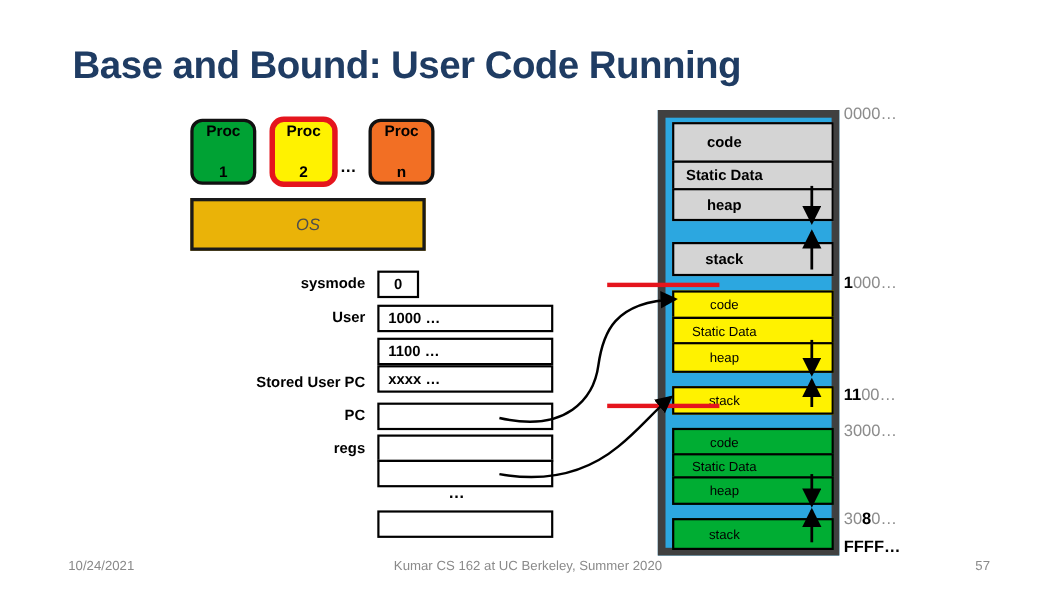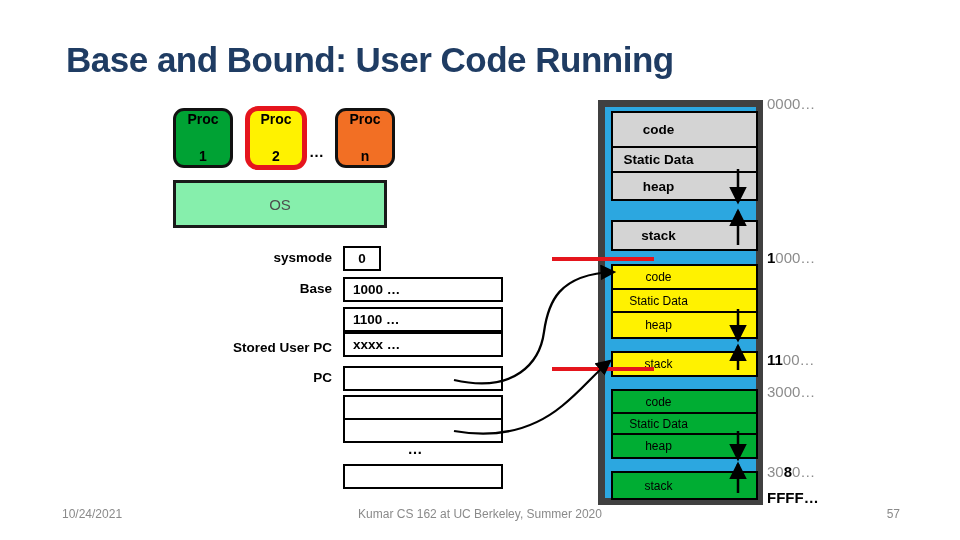--- a/index.html
+++ b/index.html
@@ -15,22 +15,22 @@
           justify-content:space-between; font-size:14px; font-weight:bold; color:#000; line-height:1.25; }
   #proc1 { left:173px; top:108px; width:60px; height:60px; background:#00A234;
            border:3px solid #111; border-radius:11px; }
   #proc2 { left:245px; top:106px; width:62px; height:64px; background:#FFF200;
            border:5px solid #E5151D; border-radius:13px; }
   #procn { left:335px; top:108px; width:60px; height:60px; background:#F26F24;
            border:3px solid #111; border-radius:11px; }
   .proc-dots { position:absolute; left:309px; top:143px; font-size:15px; font-weight:bold; color:#000; }
 
   .os-box { position:absolute; left:173px; top:180px; width:214px; height:48px;
-            background:#86efac; border:3px solid #1a1a1a; display:flex; align-items:center;
-            justify-content:center; font-size:15px; color:#4D4D4D; }
+            background:#eab308; border:3px solid #1a1a1a; display:flex; align-items:center;
+            justify-content:center; font-size:15px; color:#4D4D4D;font-style:italic; }
 
   
   .reg-label { position:absolute; left:120px; width:212px; text-align:right;
                font-size:13.5px; font-weight:bold; color:#000; }
   #lbl-sysmode { top:250px; } #lbl-base { top:281px; } #lbl-bound { top:311px; }
   #lbl-spc { top:340px; } #lbl-pc { top:370px; } #lbl-regs { top:400px; }
 
   .reg-box { position:absolute; left:343px; width:160px; height:25px; background:#fff;
              border:2px solid #000; font-size:13.5px; font-weight:bold; color:#000;
              padding:3px 0 0 8px; }
@@ -96,31 +96,32 @@
     <span>Proc</span>
     <span>n</span>
   </div>
   <div class="os-box">
     <span>OS</span>
   </div>
 
   <div class="reg-label" id="lbl-sysmode">sysmode</div>
   <div class="reg-box" id="sysmode-box">0</div>
 
-  <div class="reg-label" id="lbl-base">Base</div>
+  <div class="reg-label" id="lbl-base">User</div>
   <div class="reg-box" id="base-box">1000 …</div>
 
   <div class="reg-box" id="bound-box">1100 …</div>
 
   <div class="reg-label" id="lbl-spc">Stored User PC</div>
   <div class="reg-box" id="spc-box">xxxx …</div>
 
   <div class="reg-label" id="lbl-pc">PC</div>
   <div class="reg-box" id="pc-box"></div>
 
+  <div class="reg-label" id="lbl-regs">regs</div>
   <div class="reg-box" id="regs-box-1"></div>
   <div class="reg-box" id="regs-box-2"></div>
 
   <div class="reg-dots">…</div>
   <div class="reg-box" id="extra-box"></div>
 
   <div class="mem-container">
     <div class="seg gray" id="g-code">code</div>
     <div class="seg gray" id="g-static">Static Data</div>
     <div class="seg gray" id="g-heap">heap</div>

